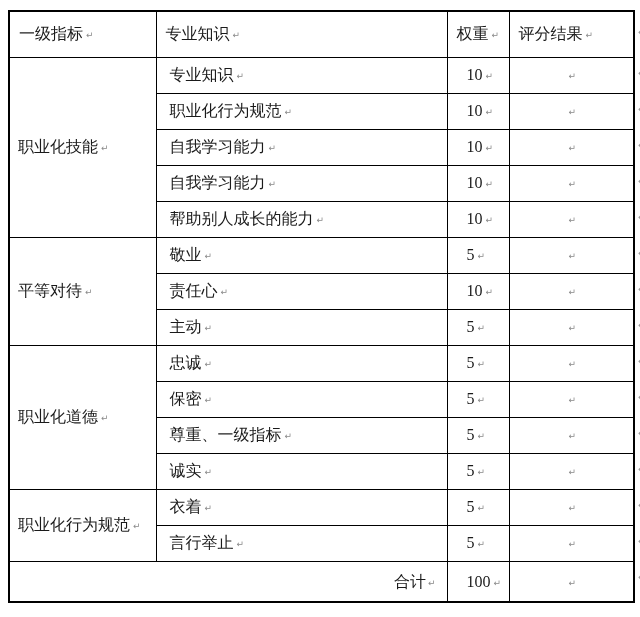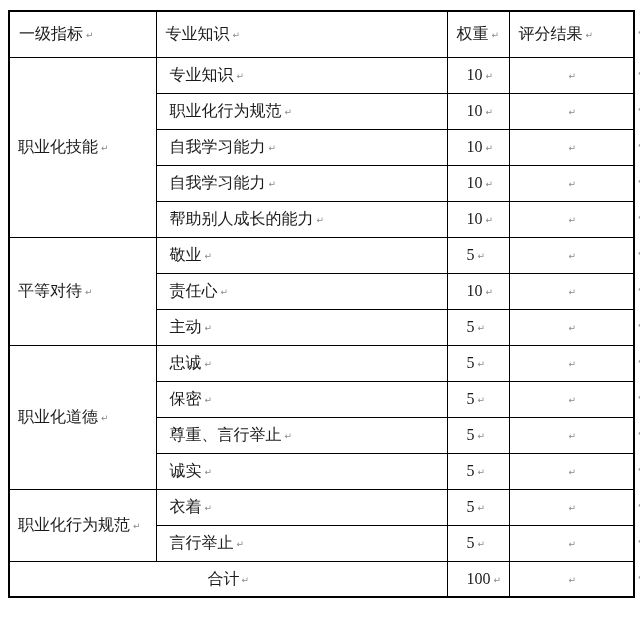--- a/index.html
+++ b/index.html
@@ -19,21 +19,21 @@
     vertical-align:middle; text-align:left;
     padding:0 0 0 9px; line-height:1.1;
     overflow:hidden; white-space:nowrap;
   }
   .eval thead tr { height:46px;margin-left:34px; }
   .eval tbody tr { height:36px; }
   td.group-cell { padding-left:8px; }
   td.item-cell  { padding-left:13px; }
   td.weight-cell{ padding-left:19px; }
   td.score-cell { padding:0; text-align:center; }
-  tr.total-row td.total-label { text-align:center; padding:0;margin-left:16px; }
+  tr.total-row td.total-label { text-align:right; padding:11px;margin-left:16px; }
   .pmark {
     font-family:"DejaVu Sans",sans-serif;
     font-size:9px; color:#8a8a8a; margin-left:3px;
     display:inline-block; transform:translateY(-1px);
   }
   .score-cell .pmark, .total-label .pmark { margin-left:2px; }
   .rowmark {
     position:absolute;
     font-family:"DejaVu Sans",sans-serif;
     font-size:9px; color:#9a9a9a;
@@ -109,21 +109,21 @@
         <td class="item-cell"><span>忠诚</span><span class="pmark">↵</span></td>
         <td class="weight-cell"><span>5</span><span class="pmark">↵</span></td>
         <td class="score-cell"><span class="pmark">↵</span></td>
       </tr>
       <tr>
         <td class="item-cell"><span>保密</span><span class="pmark">↵</span></td>
         <td class="weight-cell"><span>5</span><span class="pmark">↵</span></td>
         <td class="score-cell"><span class="pmark">↵</span></td>
       </tr>
       <tr>
-        <td class="item-cell"><span>尊重、言行举止</span><span class="pmark">↵</span></td>
+        <td class="item-cell"><span>尊重、一级指标</span><span class="pmark">↵</span></td>
         <td class="weight-cell"><span>5</span><span class="pmark">↵</span></td>
         <td class="score-cell"><span class="pmark">↵</span></td>
       </tr>
       <tr>
         <td class="item-cell"><span>诚实</span><span class="pmark">↵</span></td>
         <td class="weight-cell"><span>5</span><span class="pmark">↵</span></td>
         <td class="score-cell"><span class="pmark">↵</span></td>
       </tr>
 
       <tr>

